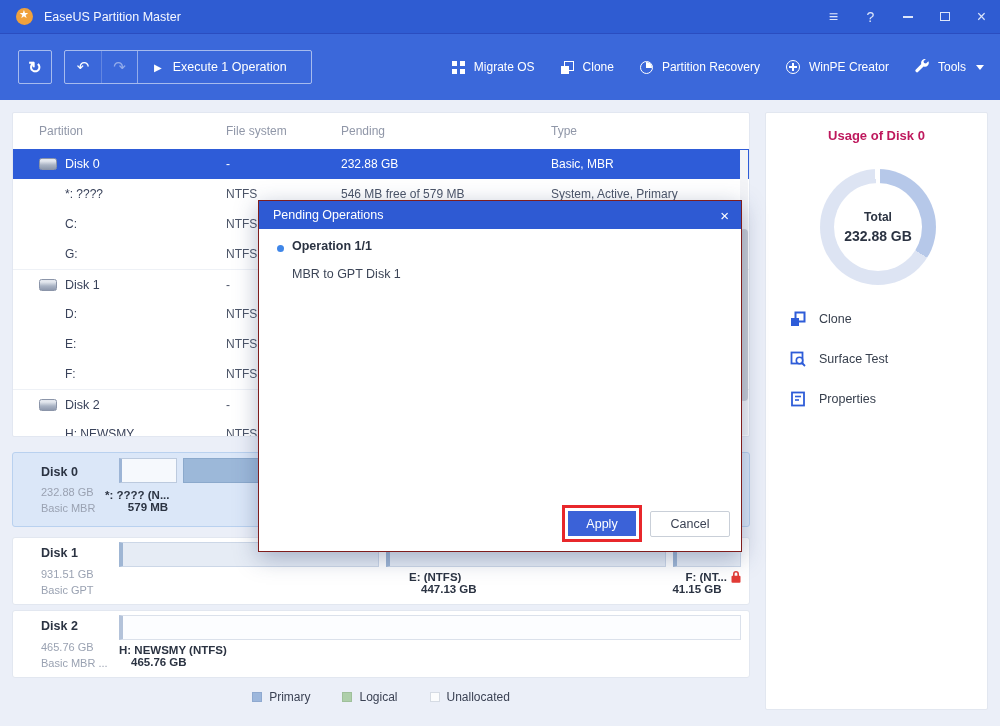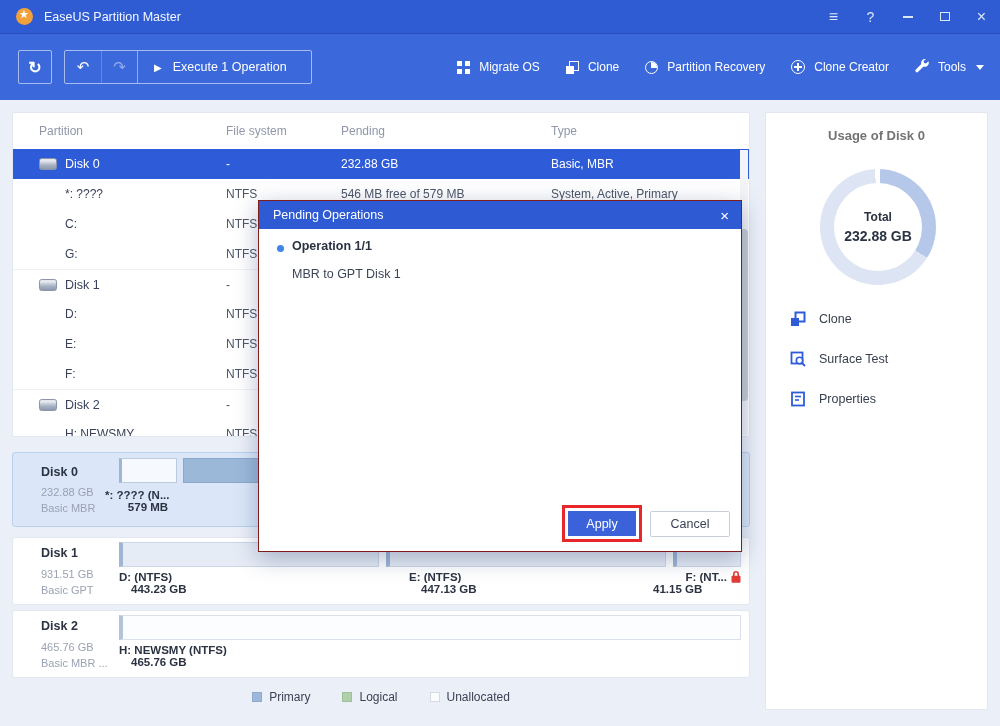--- a/index.html
+++ b/index.html
@@ -79,34 +79,34 @@
   .d-size, .d-scheme { position:absolute; left:28px; font-size:11px; color:#9aa2b2; white-space:nowrap; }
   .pbar { position:absolute; height:25px; }
   .pbar.boot  { background:#f6f9fd; border:1px solid #bccade; border-left:3px solid #9db5d6; }
   .pbar.used  { background:#9cb8d9; border:1px solid #8ba9cc; }
   .pbar.light { background:#e6ecf5; border:1px solid #ccd7e7; border-left:4px solid #9fb6d4; }
   .pbar.empty { background:#fcfdff; border:1px solid #dbe1eb; border-left:4px solid #b4c3da; }
   .plab { position:absolute; font-size:11.5px; color:#2b3342; font-weight:bold; }
   .plab .p-name { white-space:nowrap; display:flex; align-items:center; gap:4px; }
   .plab .p-size { padding-left:12px; margin-top:0; white-space:nowrap; }
   .plab.center { text-align:center; } .plab.center .p-size { padding-left:0; }
-  .plab.right { text-align:left; } .plab.right .p-name { justify-content:flex-end; }
+  .plab.right { text-align:center; } .plab.right .p-name { justify-content:flex-end; }
   .plab.right .p-size { padding-left:0; }
 
   
   .legend { position:absolute; left:12px; top:690px; width:738px;
     display:flex; justify-content:center; gap:32px; }
   .litem { display:flex; align-items:center; gap:7px; font-size:12px; color:#3b4254; }
   .lsq { width:10px; height:10px; border:1px solid transparent; }
 
   
   .sidebar { position:absolute; left:765px; top:112px; width:223px; height:598px;
     background:#fff; border:1px solid #e2e7f0; border-radius:2px; }
   .sb-title { position:absolute; top:15px; width:100%; text-align:center;
-    font-weight:bold; font-size:13px; color:#737373; }
+    font-weight:bold; font-size:13px; color:#be185d; }
   .donut { position:absolute; left:54px; top:56px; width:116px; height:116px; border-radius:50%;
     background:conic-gradient(#fff 0 2deg, #b6c8e9 2deg 122deg, #dde4f3 122deg 357deg, #fff 357deg 360deg); }
   .donut-center { position:absolute; inset:14px; background:#fff; border-radius:50%;
     display:flex; flex-direction:column; align-items:center; justify-content:center; gap:4px; }
   .donut-total { font-weight:bold; font-size:12px; color:#2b3342; }
   .donut-value { font-weight:bold; font-size:14px; color:#2b3342; }
   .sb-action { position:absolute; left:24px; height:20px; display:flex; align-items:center; gap:13px;
     font-size:12.5px; color:#38404e; }
   .sb-action svg { flex:0 0 auto; }
 
@@ -171,21 +171,21 @@
         <div class="tb-item">
           <span class="ticon ic-clone-w"></span>
           <span>Clone</span>
         </div>
         <div class="tb-item">
           <span class="ticon ic-pie"></span>
           <span>Partition Recovery</span>
         </div>
         <div class="tb-item">
           <span class="ticon ic-winpe"></span>
-          <span>Clone Creator</span>
+          <span>WinPE Creator</span>
         </div>
         <div class="tb-item">
           <span class="ticon"><svg width="14" height="14" viewBox="0 0 14 14">
               <path fill="#fff" d="M13.4 2.2 11 4.6l-2-.5-.5-2L10.9.2a3.8 3.8 0 0 0-4.6 4.9L.9 10.5a1.6 1.6 0 0 0 2.3 2.3l5.4-5.4a3.8 3.8 0 0 0 4.8-5.2z"></path>
             </svg></span>
           <span>Tools</span>
           <span class="chev"></span>
         </div>
       </div>
   </div>
@@ -261,24 +261,20 @@
           <div class="p-name">*: ???? (N...</div>
           <div class="p-size">579 MB</div>
         </div>
         <div class="pbar used" style="left: 170px; width: 553px; top: 5px;"></div>
       </div>
       <div class="dcard" style="top: 537px; height: 68px;">
         <div class="d-name" style="top: 8px;">Disk 1</div>
         <div class="d-size" style="top: 30px;">931.51 GB</div>
         <div class="d-scheme" style="top: 46px;">Basic GPT</div>
         <div class="pbar light" style="left: 106px; width: 260px; top: 4px;"></div>
-        <div class="plab left" style="left: 106px; width: 140px; top: 33px;">
-          <div class="p-name">D: (NTFS)</div>
-          <div class="p-size">443.23 GB</div>
-        </div>
         <div class="pbar light" style="left: 373px; width: 280px; top: 4px;"></div>
         <div class="plab left" style="left: 396px; width: 140px; top: 33px;">
           <div class="p-name">E: (NTFS)</div>
           <div class="p-size">447.13 GB</div>
         </div>
         <div class="pbar light" style="left: 660px; width: 68px; top: 4px;"></div>
         <div class="plab right" style="left: 640px; width: 88px; top: 33px;">
           <div class="p-name">F: (NT...<svg width="10" height="12" viewBox="0 0 10 12">
               <path fill="#e23b36" d="M5 0a3 3 0 0 0-3 3v2h1.6V3a1.4 1.4 0 1 1 2.8 0v2H8V3a3 3 0 0 0-3-3z"></path>
               <rect x="0.5" y="4.8" width="9" height="7" rx="1" fill="#e23b36"></rect>

